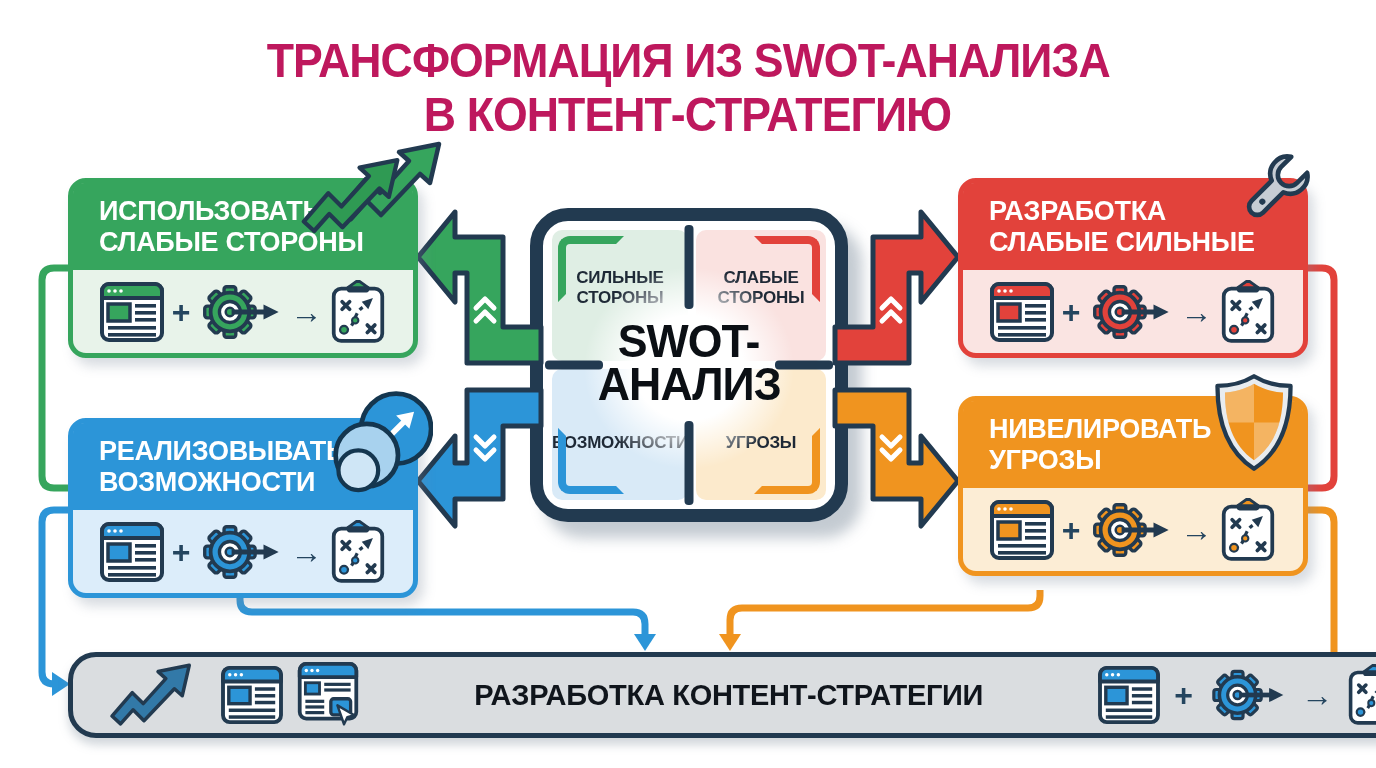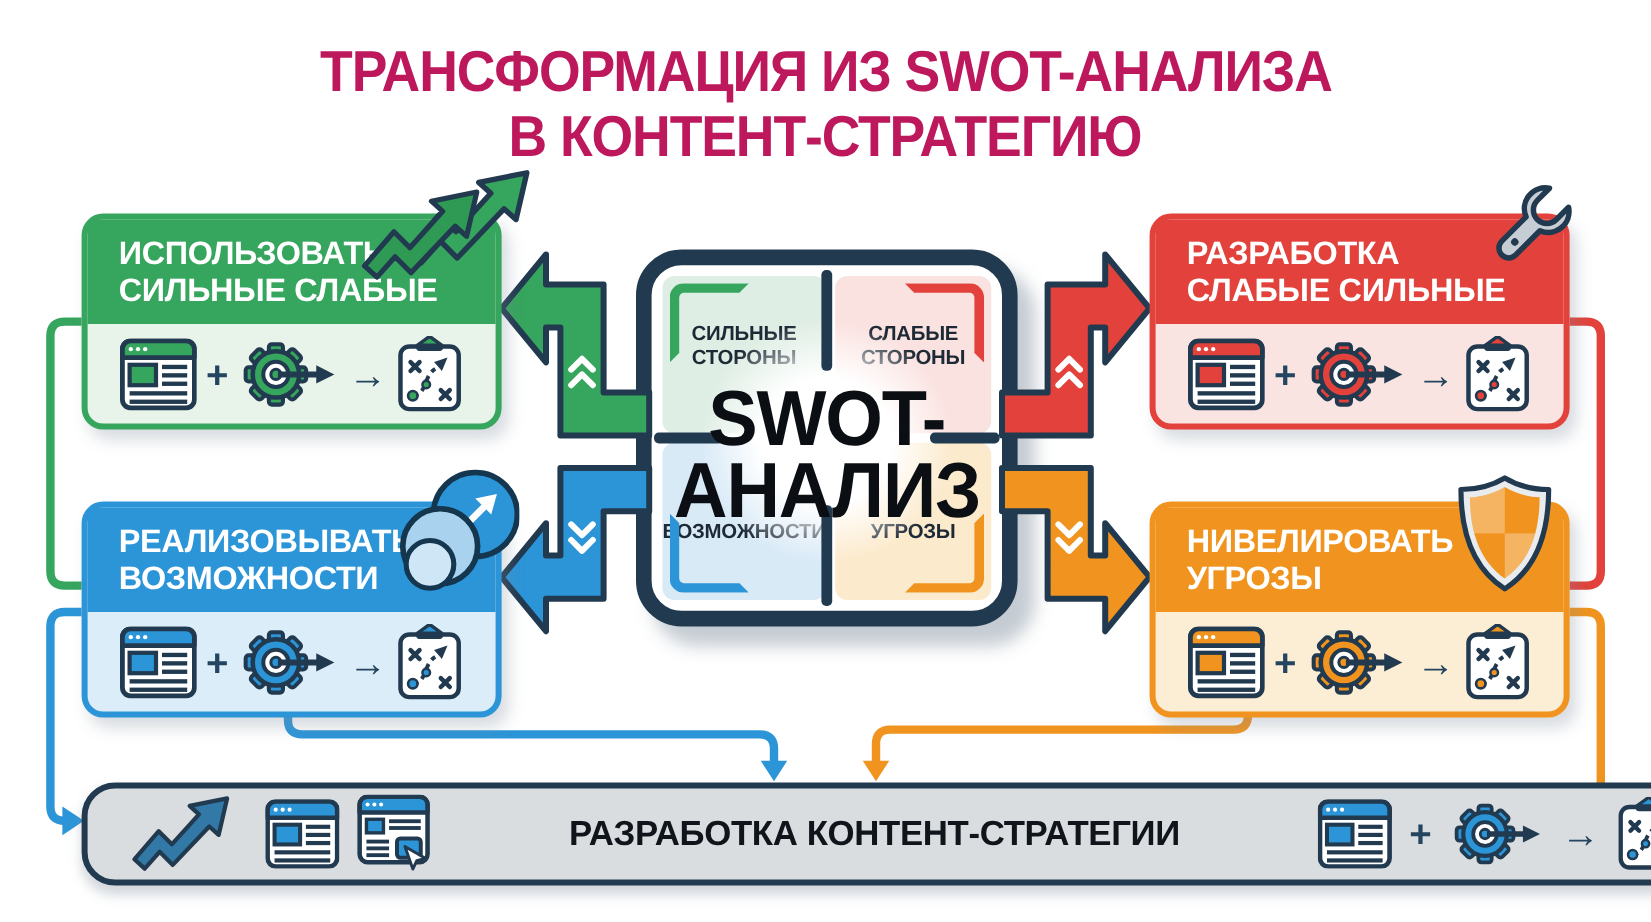--- a/index.html
+++ b/index.html
@@ -30,21 +30,21 @@
   .br-bl{left:6px;bottom:6px;border-left-color:var(--bc);border-bottom-color:var(--bc);border-bottom-left-radius:12px;}
   .br-br{right:6px;bottom:6px;border-right-color:var(--bc);border-bottom-color:var(--bc);border-bottom-right-radius:12px;}
   .divider{position:absolute;background:#223A50;border-radius:4px;}
   #div-top{left:50%;top:4px;width:9px;height:84px;transform:translateX(-50%);}
   #div-bot{left:50%;bottom:4px;width:9px;height:84px;transform:translateX(-50%);}
   #div-left{left:2px;top:50%;width:58px;height:9px;transform:translateY(-50%);}
   #div-right{right:2px;top:50%;width:58px;height:9px;transform:translateY(-50%);}
   #swot-glow{position:absolute;left:14%;top:16%;right:14%;bottom:14%;
              background:radial-gradient(closest-side,#ffffff 52%,rgba(255,255,255,0));}
   #swot-title{position:absolute;left:0;top:98px;width:100%;text-align:center;color:#0B0F14;
-              font-weight:bold;font-size:65px;line-height:.92;letter-spacing:-1px;}
+              font-weight:bold;font-size:47px;line-height:.92;letter-spacing:-1px;}
   #swot-title .cl{display:inline-block;transform:scaleX(.95);white-space:nowrap;}
   
   .cbox{position:absolute;width:350px;height:180px;z-index:4;border:5px solid var(--accent);
         border-radius:18px;box-sizing:border-box;background:var(--tint);
         box-shadow:6px 8px 12px rgba(125,140,155,.30);}
   .cbox-header{height:87px;background:var(--accent);border-radius:11px 11px 0 0;
                display:flex;flex-direction:column;justify-content:center;padding-left:26px;
                color:#ffffff;font-weight:bold;font-size:27px;line-height:1.12;letter-spacing:-0.3px;}
   .cbox-body{height:83px;display:flex;align-items:center;justify-content:center;gap:8px;color:var(--accent);}
   .op{font-size:32px;font-weight:bold;color:#24455F;line-height:1;}
@@ -223,21 +223,21 @@
       <path d="M476 308 L485 299 L494 308 M476 321 L485 312 L494 321"></path>
       <path d="M882 308 L891 299 L900 308 M882 321 L891 312 L900 321"></path>
       <path d="M476 437 L485 446 L494 437 M476 450 L485 459 L494 450"></path>
       <path d="M882 437 L891 446 L900 437 M882 450 L891 459 L900 450"></path>
     </g>
   </svg>
 
   <section class="cbox" style="--accent:#36A55D;--tint:#E8F3EA;left:68px;top:178px">
     <div class="cbox-header">
       <span>ИСПОЛЬЗОВАТЬ</span>
-        <span>СИЛЬНЫЕ СЛАБЫЕ</span>
+        <span>СЛАБЫЕ СТОРОНЫ</span>
     </div>
     <div class="cbox-body">
       <svg class="ic" width="64" height="60">
           <use href="#i-browser"></use>
         </svg>
       <span class="op">+</span>
       <svg class="ic" width="84" height="64">
           <use href="#i-gear"></use>
         </svg>
       <span class="op">→</span>
@@ -290,21 +290,21 @@
       <span class="op">→</span>
       <svg class="ic" width="56" height="64">
           <use href="#i-board"></use>
         </svg>
     </div>
     <svg class="decor" style="right:-20px;top:-34px" width="104" height="104" viewBox="0 0 110 110">
       <use href="#i-venn" style="color:#2C95D8"></use>
     </svg>
   </section>
 
-  <section class="cbox" style="--accent:#F0941F;--tint:#FCEDD5;left:958px;top:418px">
+  <section class="cbox" style="--accent:#F0941F;--tint:#FCEDD5;left:958px;top:396px">
     <div class="cbox-header">
       <span>НИВЕЛИРОВАТЬ</span>
         <span>УГРОЗЫ</span>
     </div>
     <div class="cbox-body">
       <svg class="ic" width="64" height="60">
           <use href="#i-browser"></use>
         </svg>
       <span class="op">+</span>
       <svg class="ic" width="84" height="64">

